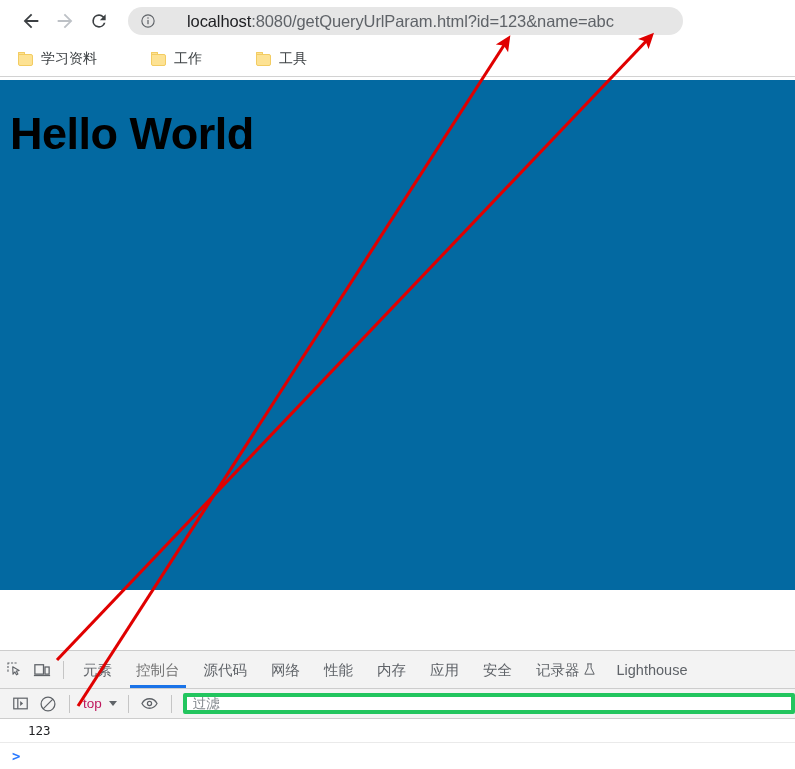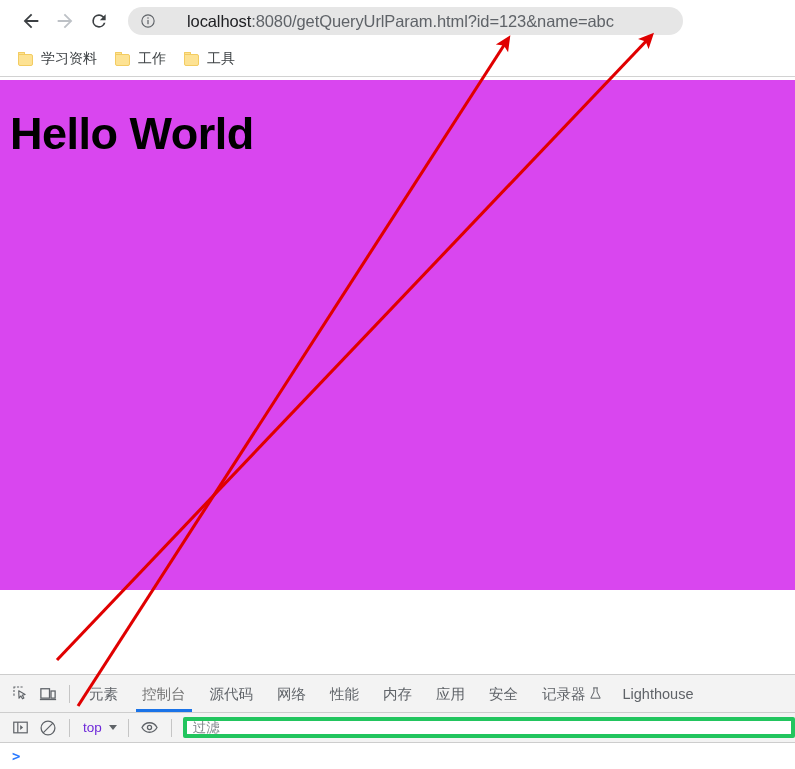--- a/index.html
+++ b/index.html
@@ -67,20 +67,21 @@
   }
   .url-host { color: #202124; }
 
   
   .bookmarks-bar {
     height: 34px;
     display: flex;
     align-items: center;
     padding-left: 14px;
     background: #ffffff;
+    gap: 36px;
   }
   .bookmark {
     display: flex;
     align-items: center;
     height: 24px;
     padding: 0 8px 0 4px;
     border-radius: 4px;
     margin-right: 6px;
   }
   .folder-icon {
@@ -117,21 +118,21 @@
   .chrome-sep {
     height: 1px;
     background: #d2d2d2;
     width: 100%;
   }
 
   
   .page-viewport {
     position: relative;
     height: 510px;
-    background: #d946ef;
+    background: #0369a1;
     overflow: hidden;
   }
   .page-h1 {
     margin: 0;
     padding: 30px 0 0 10px;
     font-size: 45px;
     font-weight: bold;
     color: #000000;
     letter-spacing: -0.5px;
     line-height: 1.05;
@@ -145,21 +146,20 @@
     width: 795px;
     background: #ffffff;
     border-top: 1px solid #cdcdcd;
   }
   .dt-tabbar {
     height: 37px;
     display: flex;
     align-items: center;
     background: #f3f3f3;
     border-bottom: 1px solid #cdcdcd;
-    padding-left: 6px;
     position: relative;
   }
   .dt-icon-btn {
     width: 28px;
     height: 28px;
     display: flex;
     align-items: center;
     justify-content: center;
     flex: 0 0 auto;
   }
@@ -202,21 +202,21 @@
   .dt-console-toolbar {
     height: 29px;
     display: flex;
     align-items: center;
     background: #f3f3f3;
     border-bottom: 1px solid #cdcdcd;
     padding-left: 6px;
   }
   .ctx-select {
     font-size: 13.5px;
-    color: #6d28d9;
+    color: #be185d;
     display: flex;
     align-items: center;
     padding: 0 4px 0 6px;
     height: 22px;
     white-space: nowrap;
   }
   .caret-down {
     width: 0; height: 0;
     border-left: 4px solid transparent;
     border-right: 4px solid transparent;
@@ -435,20 +435,23 @@
 
     <div class="dt-vsep"></div>
 
     <div class="filter-box">
       <span class="filter-placeholder">过滤</span>
     </div>
   </div>
 
   <div class="console-body">
 
+    <div class="console-row">
+      <span class="console-msg">123</span>
+    </div>
 
 
     <div class="console-prompt-row">
       <span class="prompt-caret">&gt;</span>
     </div>
   </div>
 </div>
 
 <svg class="annotation-layer" viewBox="0 0 795 769" width="795" height="769">
   <defs>

